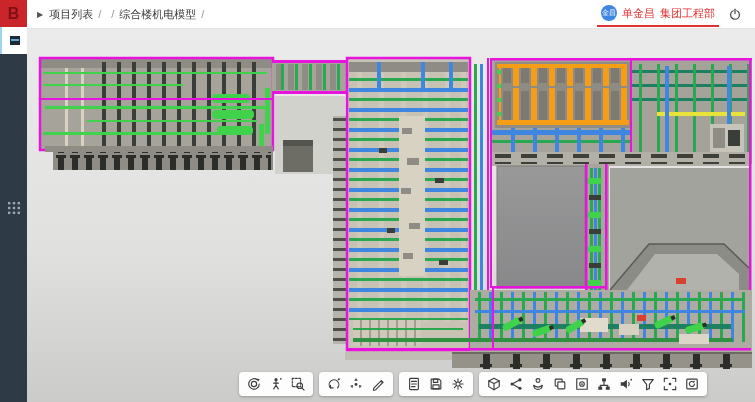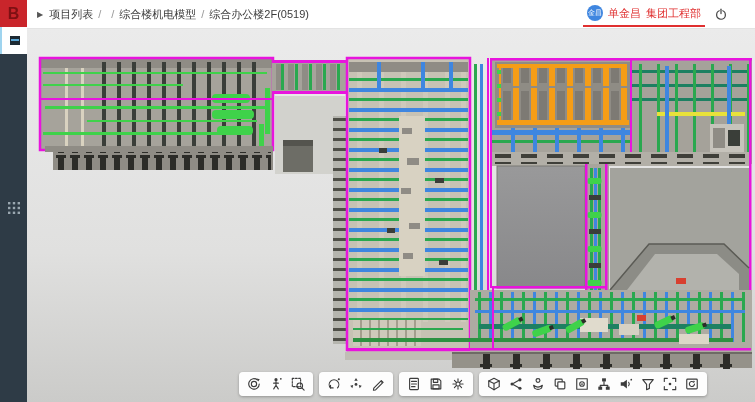--- a/index.html
+++ b/index.html
@@ -6,21 +6,21 @@
   body{width:755px;height:402px;position:relative;overflow:hidden;
        font-family:"Liberation Sans","DejaVu Sans",sans-serif;background:#e6e6e6;}
 
   
   .topbar{position:absolute;left:27px;top:0;right:0;height:28px;background:#ffffff;
           border-bottom:1px solid #e3e3e3;display:flex;align-items:center;z-index:5;}
   .crumb-arrow{margin:0 6px 0 10px;font-size:8px;color:#555;cursor:pointer;}
   .breadcrumb{display:flex;align-items:center;font-size:11px;color:#3c3c3c;white-space:nowrap;}
   .crumb{cursor:pointer;text-align:right;}
   .crumb-sep{color:#999;margin:0 5px;}
-  .user-area{margin-left:auto;display:flex;align-items:center;gap:6px;padding-right:26px;position:relative;}
+  .user-area{margin-left:auto;display:flex;align-items:center;gap:6px;padding-right:12px;position:relative;}
   .user-wrap{display:flex;align-items:center;gap:5px;position:relative;padding-bottom:2px;}
   .avatar{width:16px;height:16px;border-radius:50%;background:#3f86e0;color:#fff;font-size:7px;
           display:flex;align-items:center;justify-content:center;overflow:hidden;cursor:pointer;}
   .user-name,.user-dept{font-size:11px;color:#e03030;cursor:pointer;}
   .user-underline{position:absolute;left:-4px;right:-4px;bottom:-4px;height:2px;background:#e03030;}
   .power-btn{width:16px;height:16px;border:none;background:transparent;padding:0;cursor:pointer;
              display:flex;align-items:center;justify-content:center;margin-left:6px;}
 
   
   .sidebar{position:absolute;left:0;top:0;bottom:0;width:27px;background:#2e3b46;z-index:6;
@@ -82,21 +82,20 @@
 </div>
 
 <div class="topbar">
   <span class="crumb-arrow">▶</span>
   <div class="breadcrumb" id="breadcrumb">
       <span class="crumb">项目列表</span>
       <span class="crumb-sep">/</span>
       <span class="crumb-sep">/</span>
       <span class="crumb">综合楼机电模型</span>
       <span class="crumb-sep">/</span>
-      <span class="crumb">综合办公楼2F(0519)</span>
     </div>
   <div class="user-area">
     <div class="user-wrap">
       <span class="avatar">金昌</span>
       <span class="user-name">单金昌</span>
       <span class="user-dept">集团工程部</span>
       <span class="user-underline"></span>
     </div>
     <button class="power-btn">
       <svg width="14" height="14" viewBox="0 0 16 16">

